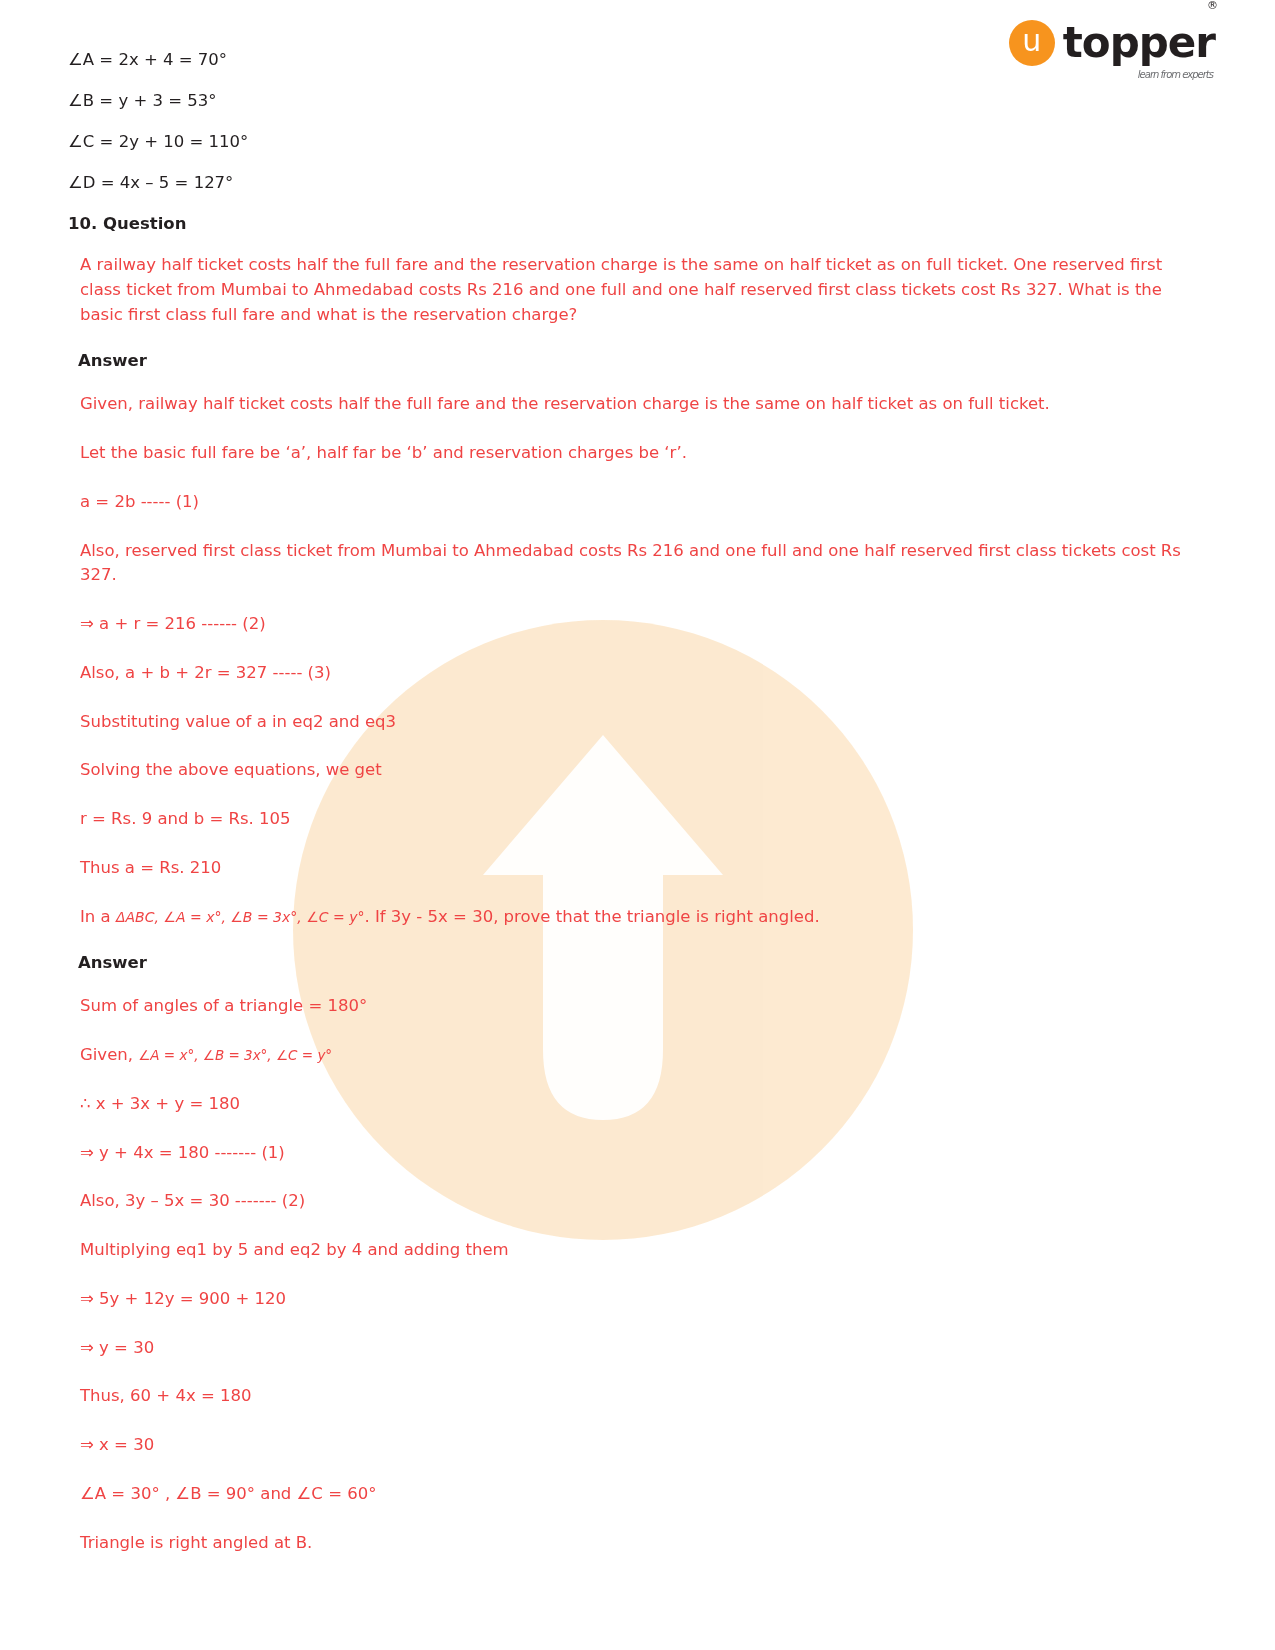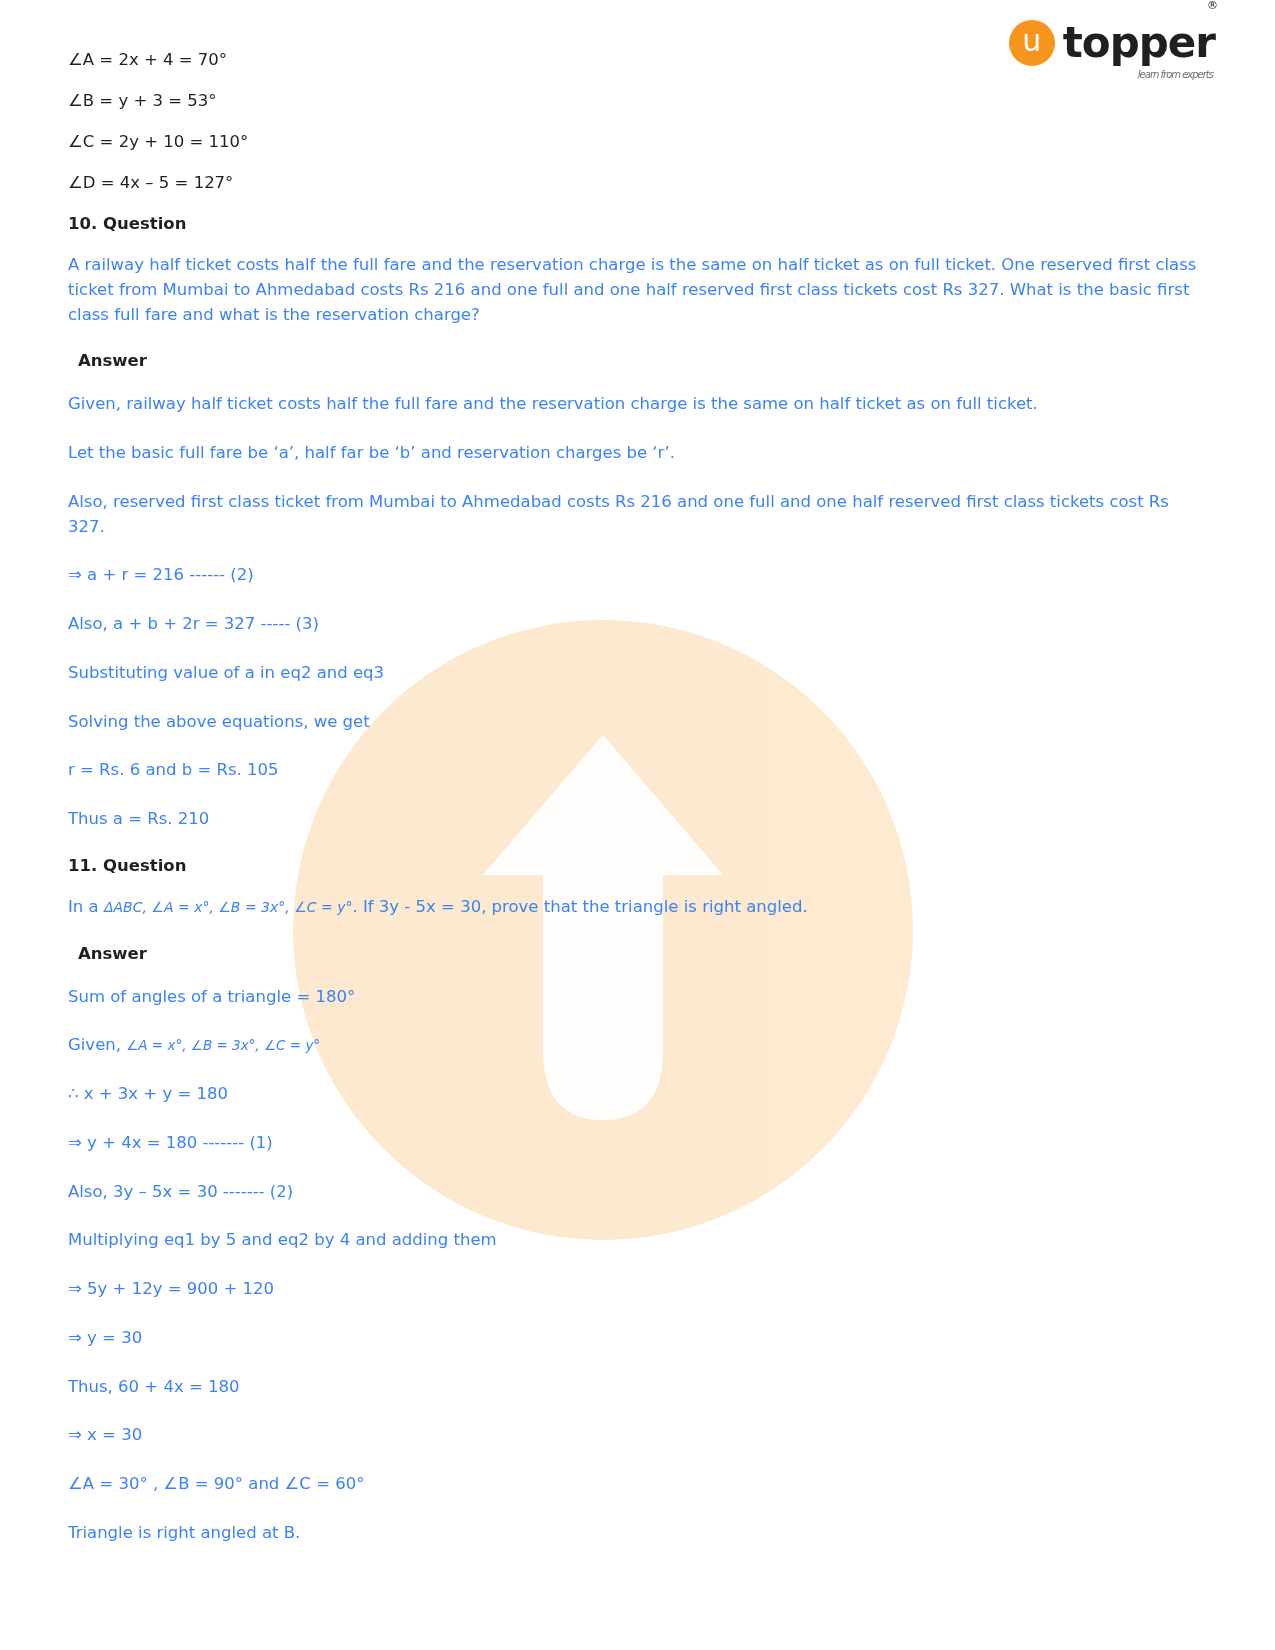--- a/index.html
+++ b/index.html
@@ -90,24 +90,24 @@
     color: #6d6e71;
     white-space: nowrap;
   }
   
   .content {
     position: relative;
     z-index: 2;
     padding: 50px 68px 0 68px;
   }
   p {
-    margin: 0 0 24px 0;
+    margin: 0 0 24px 12px;
     font-size: 16.5px;
     line-height: 1.5;
-    color: #3b82f6;
+    color: #ef4444;
   }
   .heading {
     font-weight: bold;
     font-size: 16.5px;
     margin: 0 0 20px 0;
   }
   .answer-label {
     font-weight: bold;
     font-size: 16.5px;
     margin: 0 0 22px 10px;
@@ -153,29 +153,29 @@
     <div class="mathline">∠C = 2y + 10 = 110°</div>
     <div class="mathline">∠D = 4x – 5 = 127°</div>
 
     <div class="heading">10. Question</div>
     <p>A railway half ticket costs half the full fare and the reservation charge is the same on half ticket as on full ticket. One reserved first class ticket from Mumbai to Ahmedabad costs Rs 216 and one full and one half reserved first class tickets cost Rs 327. What is the basic first class full fare and what is the reservation charge?</p>
 
     <div class="answer-label">Answer</div>
 
     <p>Given, railway half ticket costs half the full fare and the reservation charge is the same on half ticket as on full ticket.</p>
     <p>Let the basic full fare be ‘a’, half far be ‘b’ and reservation charges be ‘r’.</p>
+    <p>a = 2b ----- (1)</p>
     <p>Also, reserved first class ticket from Mumbai to Ahmedabad costs Rs 216 and one full and one half reserved first class tickets cost Rs 327.</p>
     <p>⇒ a + r = 216 ------ (2)</p>
     <p>Also, a + b + 2r = 327 ----- (3)</p>
     <p>Substituting value of a in eq2 and eq3</p>
     <p>Solving the above equations, we get</p>
-    <p>r = Rs. 6 and b = Rs. 105</p>
+    <p>r = Rs. 9 and b = Rs. 105</p>
     <p>Thus a = Rs. 210</p>
 
-    <div class="heading">11. Question</div>
     <p>
       <span>In a </span><span class="ital">ΔABC, ∠A = x°, ∠B = 3x°, ∠C = y°</span><span>. If 3y - 5x = 30, prove that the triangle is right angled.</span>
     </p>
 
     <div class="answer-label">Answer</div>
 
     <p>Sum of angles of a triangle = 180°</p>
     <p>
       <span>Given, </span><span class="small-ital">∠A = x°, ∠B = 3x°, ∠C = y°</span>
     </p>

